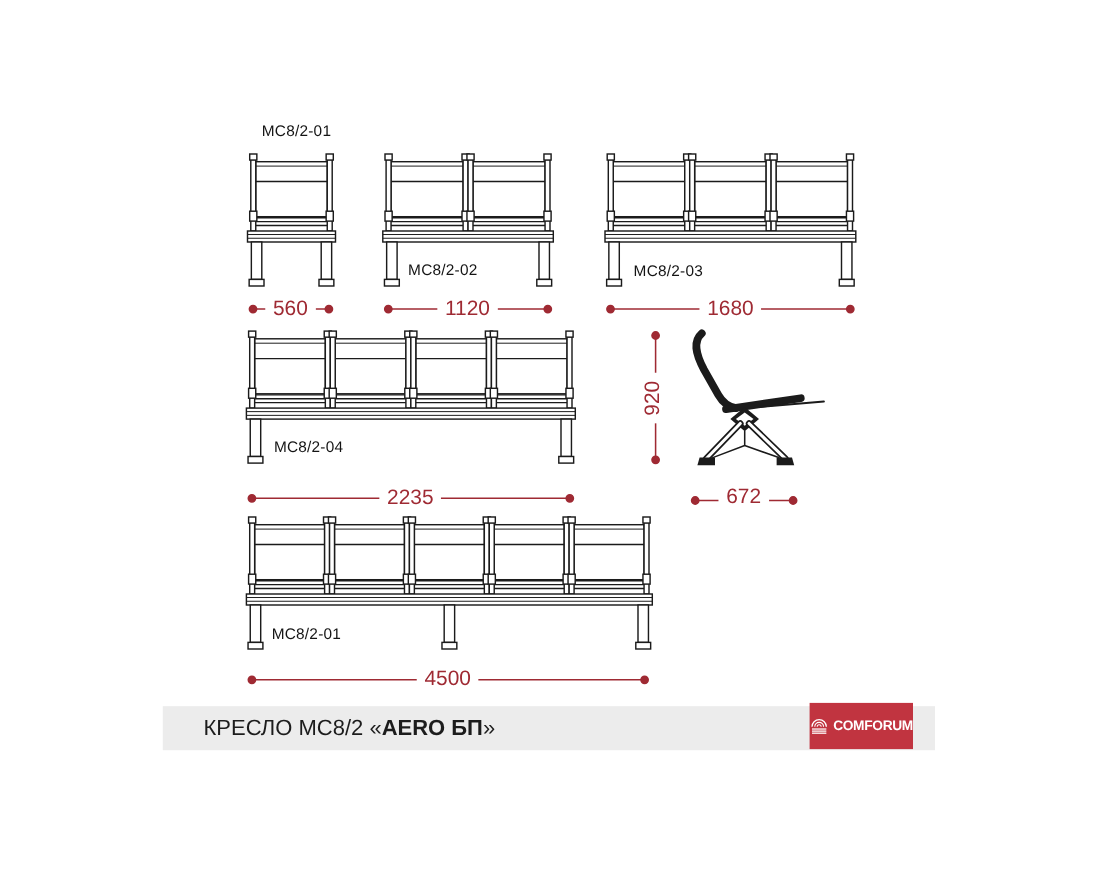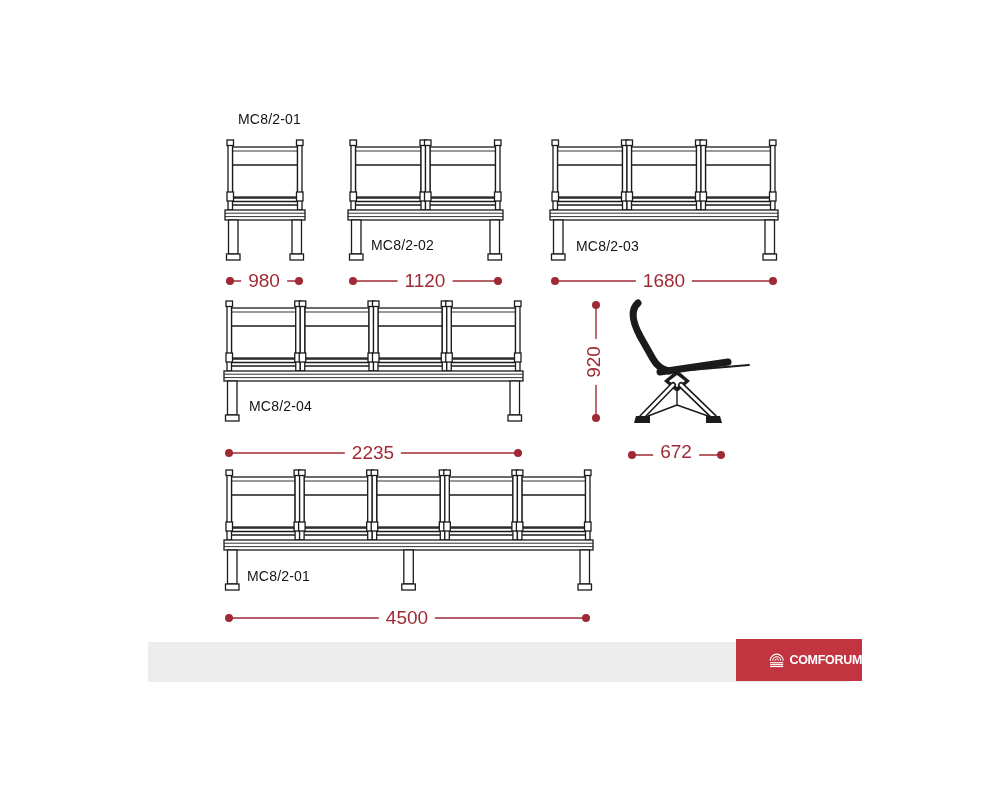--- a/index.html
+++ b/index.html
@@ -10,21 +10,21 @@
   .thin{stroke:#1b1b1b;stroke-width:0.9;}
   .model-label{position:absolute;font-size:14px;color:#141414;white-space:nowrap;letter-spacing:0.2px;}
   .dim-text{position:absolute;font-size:19px;color:#9f2a33;background:#fff;padding:0 7px;
             transform:translate(-50%,-50%);white-space:nowrap;}
   .dim-text.rot{transform:translate(-50%,-50%) rotate(-90deg);}
   .footer-bar{position:absolute;left:148px;top:642px;width:702px;height:40px;background:#ececec;}
   .sheet-title{position:absolute;left:37px;top:0;height:40px;line-height:40px;
                font-size:20px;color:#1c1c1c;white-space:nowrap;}
   .sheet-title b{font-weight:700;}
   .logo{position:absolute;left:588px;top:-3px;width:94px;height:42px;background:#c13440;
-        display:flex;align-items:center;justify-content:center;gap:4px;padding-left:32px;}
+        display:flex;align-items:center;justify-content:center;gap:4px;}
   .logo-text{color:#fff;font-size:12.5px;font-weight:700;letter-spacing:-0.3px;white-space:nowrap;}
 </style>
 </head>
 <body>
 
 <div class="sheet">
 
   <svg class="draw-layer" width="1000" height="800" viewBox="0 0 1000 800">
 
     <g id="benches-layer" fill="none">
@@ -296,29 +296,32 @@
         <circle cx="596" cy="418" r="3.3"></circle>
     </g>
   </svg>
 
   <div class="model-label" style="left:238px;top:111px">МС8/2-01</div>
   <div class="model-label" style="left:371px;top:237px">МС8/2-02</div>
   <div class="model-label" style="left:576px;top:238px">МС8/2-03</div>
   <div class="model-label" style="left:249px;top:398px">МС8/2-04</div>
   <div class="model-label" style="left:247px;top:568px">МС8/2-01</div>
 
-  <div class="dim-text" style="left:264px;top:281px">980</div>
+  <div class="dim-text" style="left:264px;top:281px">560</div>
   <div class="dim-text" style="left:425px;top:281px">1120</div>
   <div class="dim-text" style="left:664px;top:281px">1680</div>
   <div class="dim-text" style="left:373px;top:453px">2235</div>
   <div class="dim-text" style="left:407px;top:618px">4500</div>
   <div class="dim-text rot" style="left:594px;top:362px">920</div>
   <div class="dim-text" style="left:676px;top:452px">672</div>
 
   <div class="footer-bar">
+    <div class="sheet-title">
+      <span>КРЕСЛО МС8/2 «</span><b>AERO БП</b><span>»</span>
+    </div>
     <div class="logo">
       <svg width="22" height="22" viewBox="0 0 24 24">
         <path d="M3,13 A9,9 0 0 1 21,13" fill="none" stroke="#fff" stroke-width="1.6"></path>
         <path d="M6.5,13 A5.5,5.5 0 0 1 17.5,13" fill="none" stroke="#fff" stroke-width="1.4"></path>
         <path d="M9.5,13 A2.5,2.5 0 0 1 14.5,13" fill="none" stroke="#fff" stroke-width="1.3"></path>
         <rect x="3" y="15" width="18" height="1.6" fill="#fff"></rect>
         <rect x="3" y="17.6" width="18" height="1.6" fill="#fff"></rect>
         <rect x="3" y="20.2" width="18" height="1.6" fill="#fff"></rect>
       </svg>
       <span class="logo-text">COMFORUM</span>

